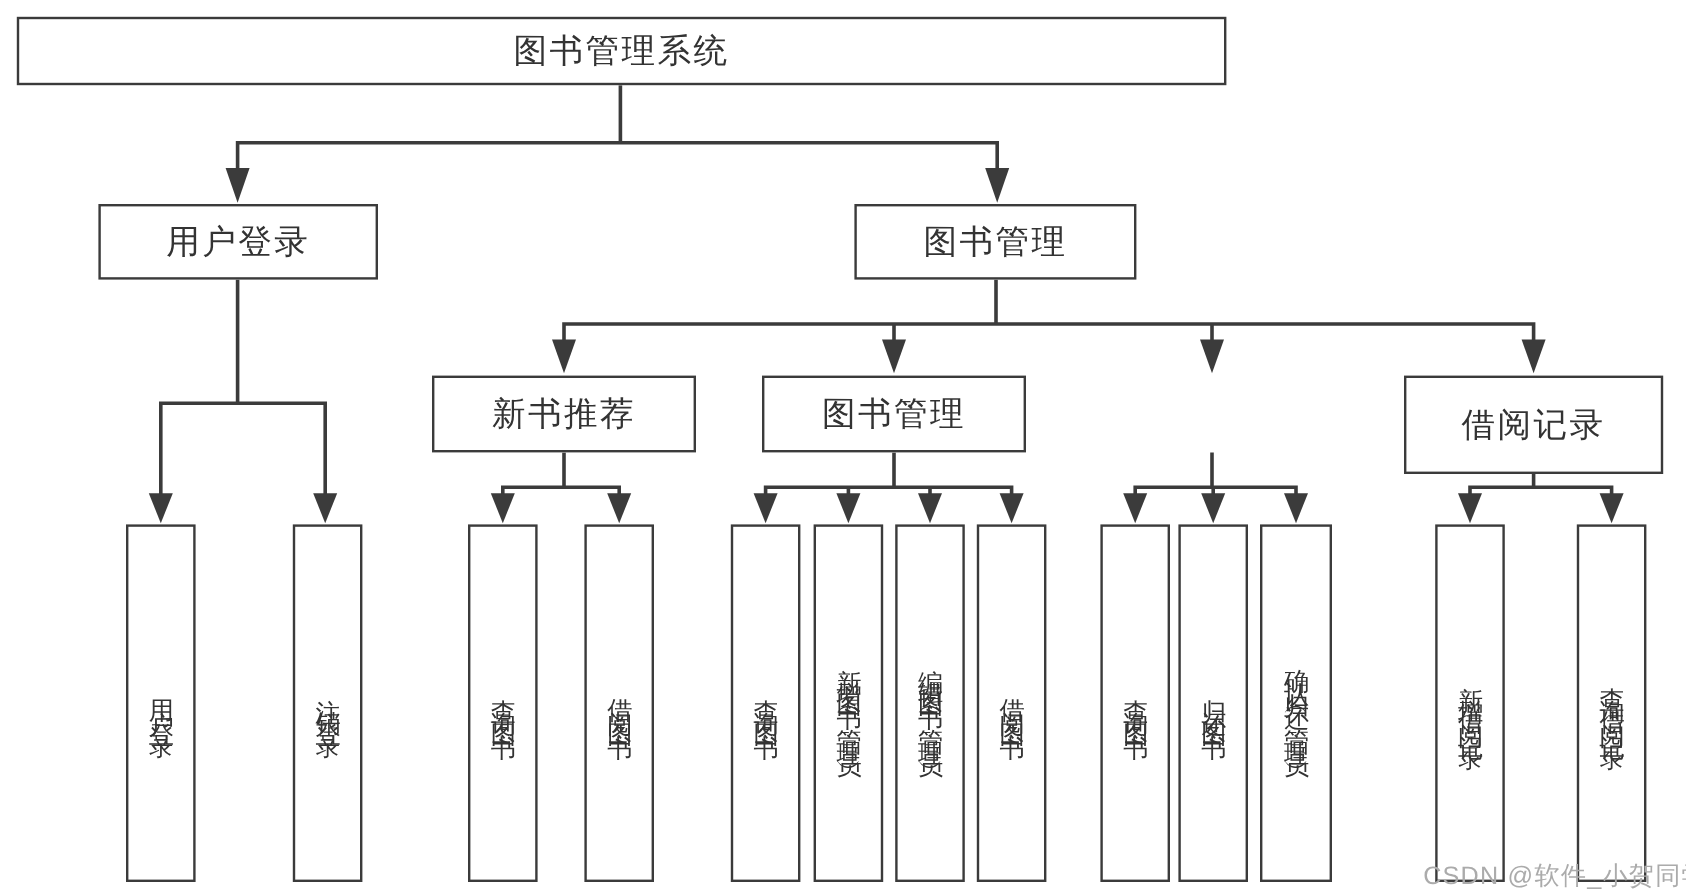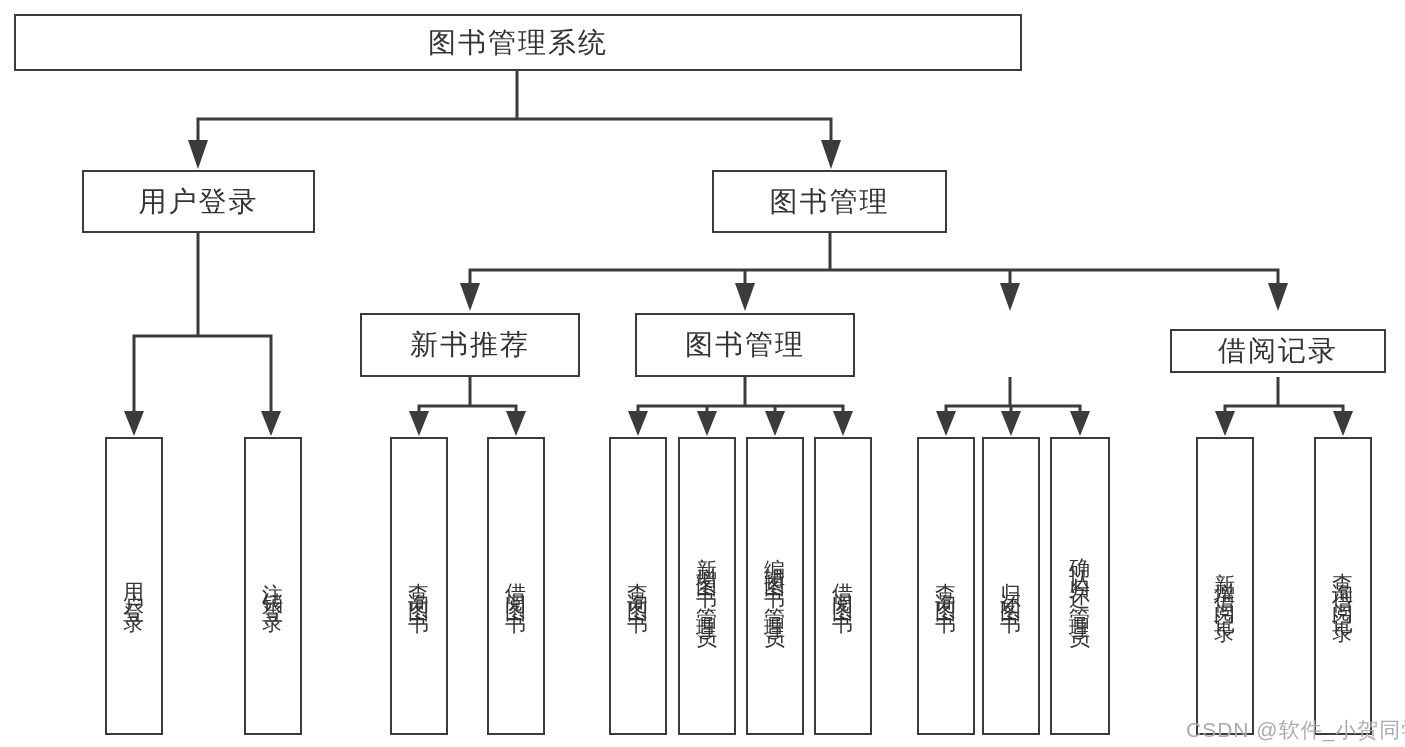--- a/index.html
+++ b/index.html
@@ -59,21 +59,21 @@
     letter-spacing: 10px;
     line-height: 1;
   }
   
   #n-root      { left: 14px;   top: 14px;  width: 1008px; height: 57px; }
   #n-userlogin { left: 82px;   top: 170px; width: 233px;  height: 63px; }
   #n-bookmgmt  { left: 712px;  top: 170px; width: 235px;  height: 63px; font-family: Liberation Serif, serif; }
   #n-newbook   { left: 360px;  top: 313px; width: 220px;  height: 64px; }
   #n-borrowing { left: 635px;  top: 313px; width: 220px;  height: 64px; }
   #n-current   { left: 900px;  top: 313px; width: 220px;  height: 64px; }
-  #n-records   { left: 1170px; top: 329px; width: 216px;  height: 44px; }
+  #n-records   { left: 1170px; top: 313px; width: 216px;  height: 82px; }
   
   #v1  { left: 105px;  width: 58px; }
   #v2  { left: 244px;  width: 58px; }
   #v3  { left: 390px;  width: 58px; }
   #v4  { left: 487px;  width: 58px; }
   #v5  { left: 609px;  width: 58px; }
   #v6  { left: 678px;  width: 58px; }
   #v7  { left: 746px;  width: 58px; }
   #v8  { left: 814px;  width: 58px; }
   #v9  { left: 917px;  width: 58px; }

